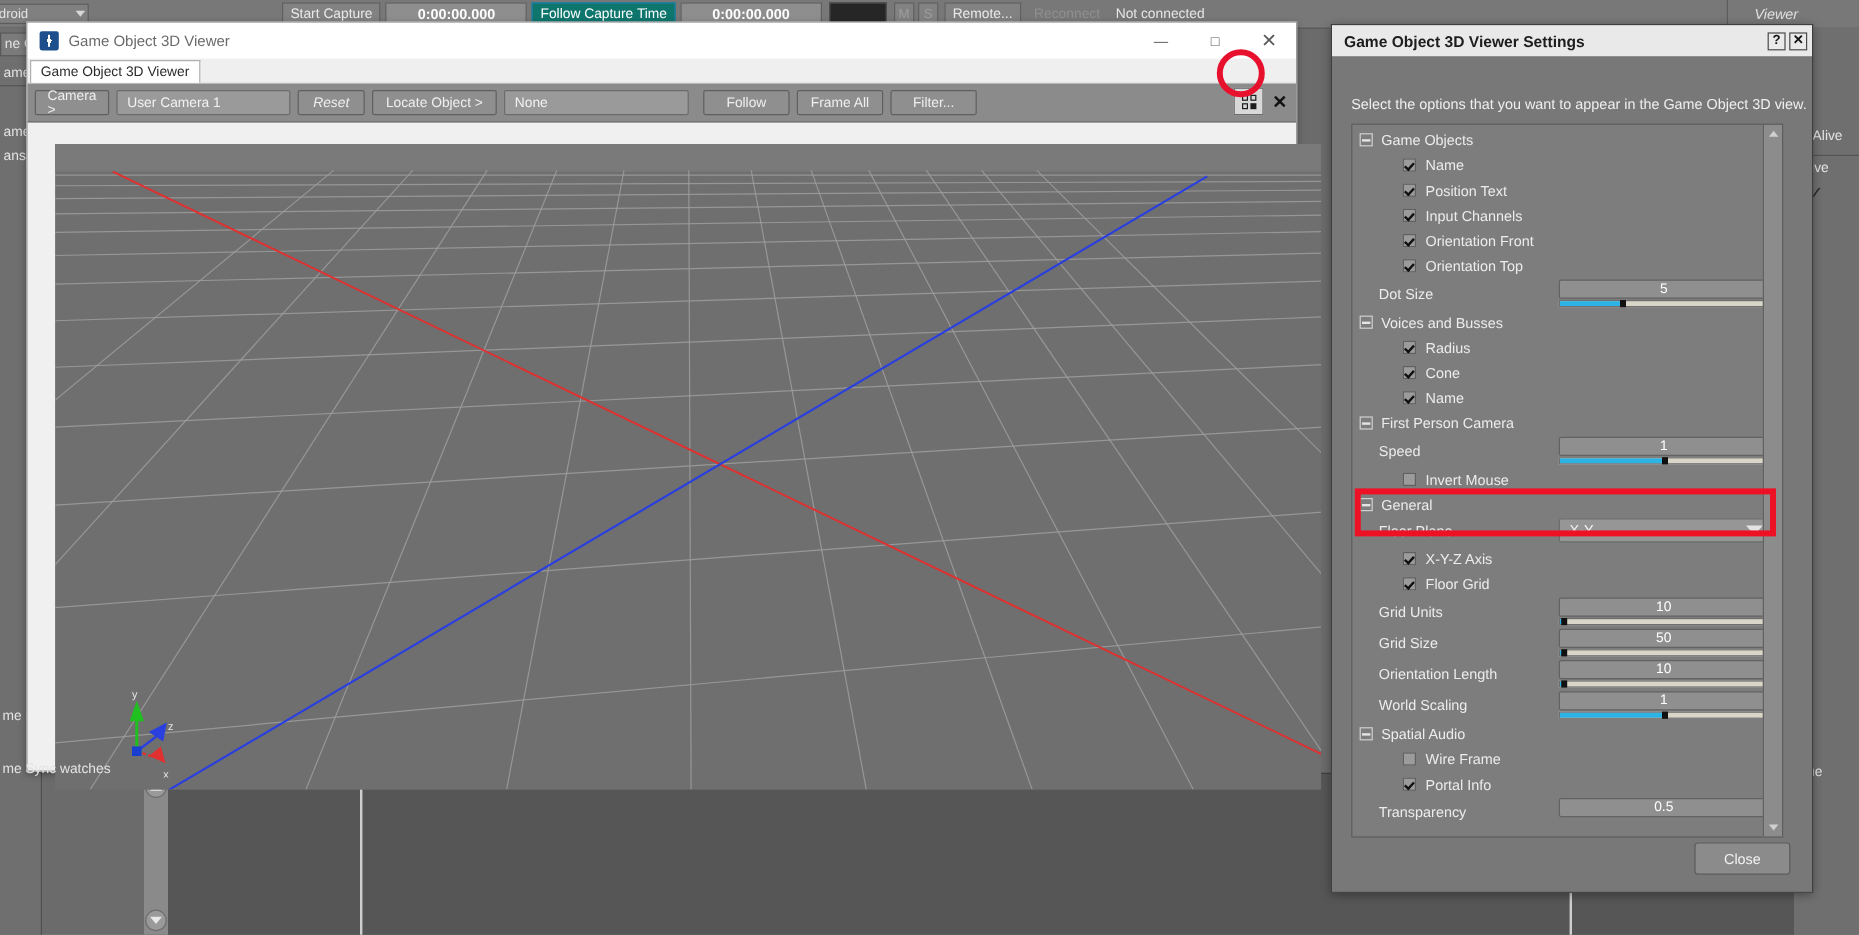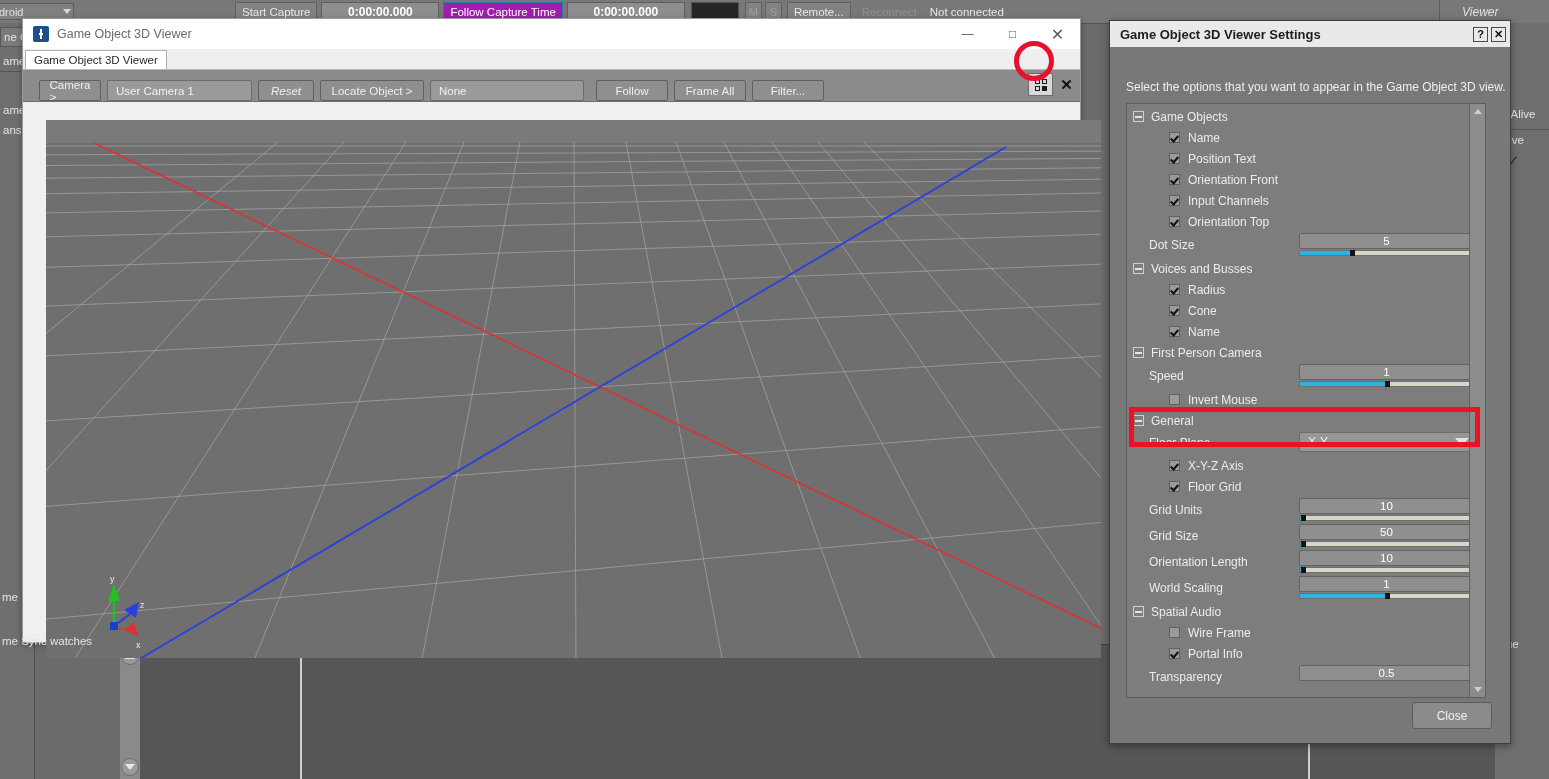--- a/index.html
+++ b/index.html
@@ -15,21 +15,21 @@
 
   
   #top-toolbar{position:absolute;left:0;top:0;width:1549px;height:23px;background:#787878;
      border-bottom:1px solid #555;display:flex;align-items:center;}
   .tb-combo{height:17px;background:#808080;border:1px solid #5d5d5d;color:#e2e2e2;
      display:flex;align-items:center;padding:0 2px 0 4px;font-size:11px;box-sizing:border-box;}
   .tb-combo .arrow{margin-left:auto;width:0;height:0;border-left:4px solid transparent;
      border-right:4px solid transparent;border-top:5px solid #d8d8d8;}
   .tb-btn{height:19px;background:#828282;border:1px solid #606060;color:#eaeaea;
      display:flex;align-items:center;justify-content:center;padding:0 6px;font-size:11.5px;box-sizing:border-box;}
-  .tb-btn.accent{background:#a21caf;border-color:#1d7fa8;color:#fff;}
+  .tb-btn.accent{background:#0f766e;border-color:#1d7fa8;color:#fff;}
   .tb-btn.disabled{color:#909090;}
   .tb-time{height:19px;background:#8e8e8e;border:1px solid #5f5f5f;color:#fff;font-weight:bold;
      display:flex;align-items:center;justify-content:center;padding:0 8px;font-size:12px;box-sizing:border-box;}
   .tb-dark{height:19px;width:48px;background:#262626;border:1px solid #555;box-sizing:border-box;}
   .tb-ms{height:19px;width:17px;background:#828282;border:1px solid #606060;color:#9e9e9e;
      display:flex;align-items:center;justify-content:center;font-size:11px;box-sizing:border-box;}
   .tb-plain{color:#e6e6e6;font-size:11.5px;padding-left:6px;}
   #search-box{position:absolute;right:0;top:0;width:109px;height:23px;background:#787878;
      border-left:1px solid #5d5d5d;display:flex;align-items:center;}
   #search-box span{font-style:italic;color:#e0e0e0;padding-left:22px;font-size:12px;}
@@ -66,22 +66,22 @@
     background:radial-gradient(circle at 50% 50%, #fff 0 2px, transparent 2px),
                linear-gradient(90deg, transparent 40%, #fff 40% 60%, transparent 60%);}
   #viewer-title-text{font-size:12.5px;color:#6a6a6a;}
   .wbtn{width:45px;height:29px;display:flex;align-items:center;justify-content:center;color:#5a5a5a;}
   .wbtn.close{font-size:16px;}
   #viewer-tabrow{height:20px;background:#efefef;display:flex;align-items:flex-end;padding-left:2px;
      border-bottom:1px solid #b9b9b9;}
   #viewer-tab{height:18px;background:#fff;border:1px solid #b0b0b0;border-bottom:none;
      display:flex;align-items:center;padding:0 8px;font-size:11.5px;color:#2b2b2b;}
 
-  #viewer-toolbar{position:relative;height:31px;background:#8b8b8b;display:flex;align-items:flex-end;
-     padding-left:16px;gap:6px;border-bottom:1px solid #6f6f6f;}
+  #viewer-toolbar{position:relative;height:31px;background:#8b8b8b;display:flex;align-items:center;
+     padding-left:6px;gap:6px;border-bottom:1px solid #6f6f6f;}
   .v-btn{height:21px;background:#8f8f8f;border:1px solid #5f5f5f;border-radius:2px;color:#efefef;
      font-size:11.5px;display:flex;align-items:center;justify-content:center;padding:0 10px;box-sizing:border-box;}
   .v-field{height:21px;background:#9a9a9a;border:1px solid #6b6b6b;border-radius:2px;color:#f2f2f2;
      font-size:11.5px;display:flex;align-items:center;padding:0 8px;box-sizing:border-box;}
   #tb-right{position:absolute;right:4px;top:3px;display:flex;align-items:center;gap:4px;}
   #settings-icon-btn{width:23px;height:21px;background:#d8d8d8;border:1px solid #6b6b6b;
      display:flex;align-items:center;justify-content:center;}
   #settings-icon-btn .glyph{display:grid;grid-template-columns:5px 5px;grid-template-rows:5px 5px;gap:2px;}
   #settings-icon-btn .glyph i{display:block;background:#1c1c1c;}
   #settings-icon-btn .glyph i:nth-child(1),#settings-icon-btn .glyph i:nth-child(2),
@@ -331,25 +331,25 @@
           <div class="sd-row">
             <span class="cb on" style="margin-left: 42px;"></span>
             <span class="lbl" style="margin-left: 8px;">Name</span>
           </div>
           <div class="sd-row">
             <span class="cb on" style="margin-left: 42px;"></span>
             <span class="lbl" style="margin-left: 8px; text-align: right;">Position Text</span>
           </div>
           <div class="sd-row">
             <span class="cb on" style="margin-left: 42px;"></span>
+            <span class="lbl" style="margin-left: 8px;">Input Channels</span>
+          </div>
+          <div class="sd-row">
+            <span class="cb on" style="margin-left: 42px;"></span>
             <span class="lbl" style="margin-left: 8px;">Orientation Front</span>
-          </div>
-          <div class="sd-row">
-            <span class="cb on" style="margin-left: 42px;"></span>
-            <span class="lbl" style="margin-left: 8px;">Input Channels</span>
           </div>
           <div class="sd-row">
             <span class="cb on" style="margin-left: 42px;"></span>
             <span class="lbl" style="margin-left: 8px;">Orientation Top</span>
           </div>
           <div class="sd-row" style="height: 26px;">
             <span class="lbl" style="margin-left: 22px;">Dot Size</span>
             <div class="slider-wrap">
               <div class="slider-box">5</div>
               <div class="slider-track">

